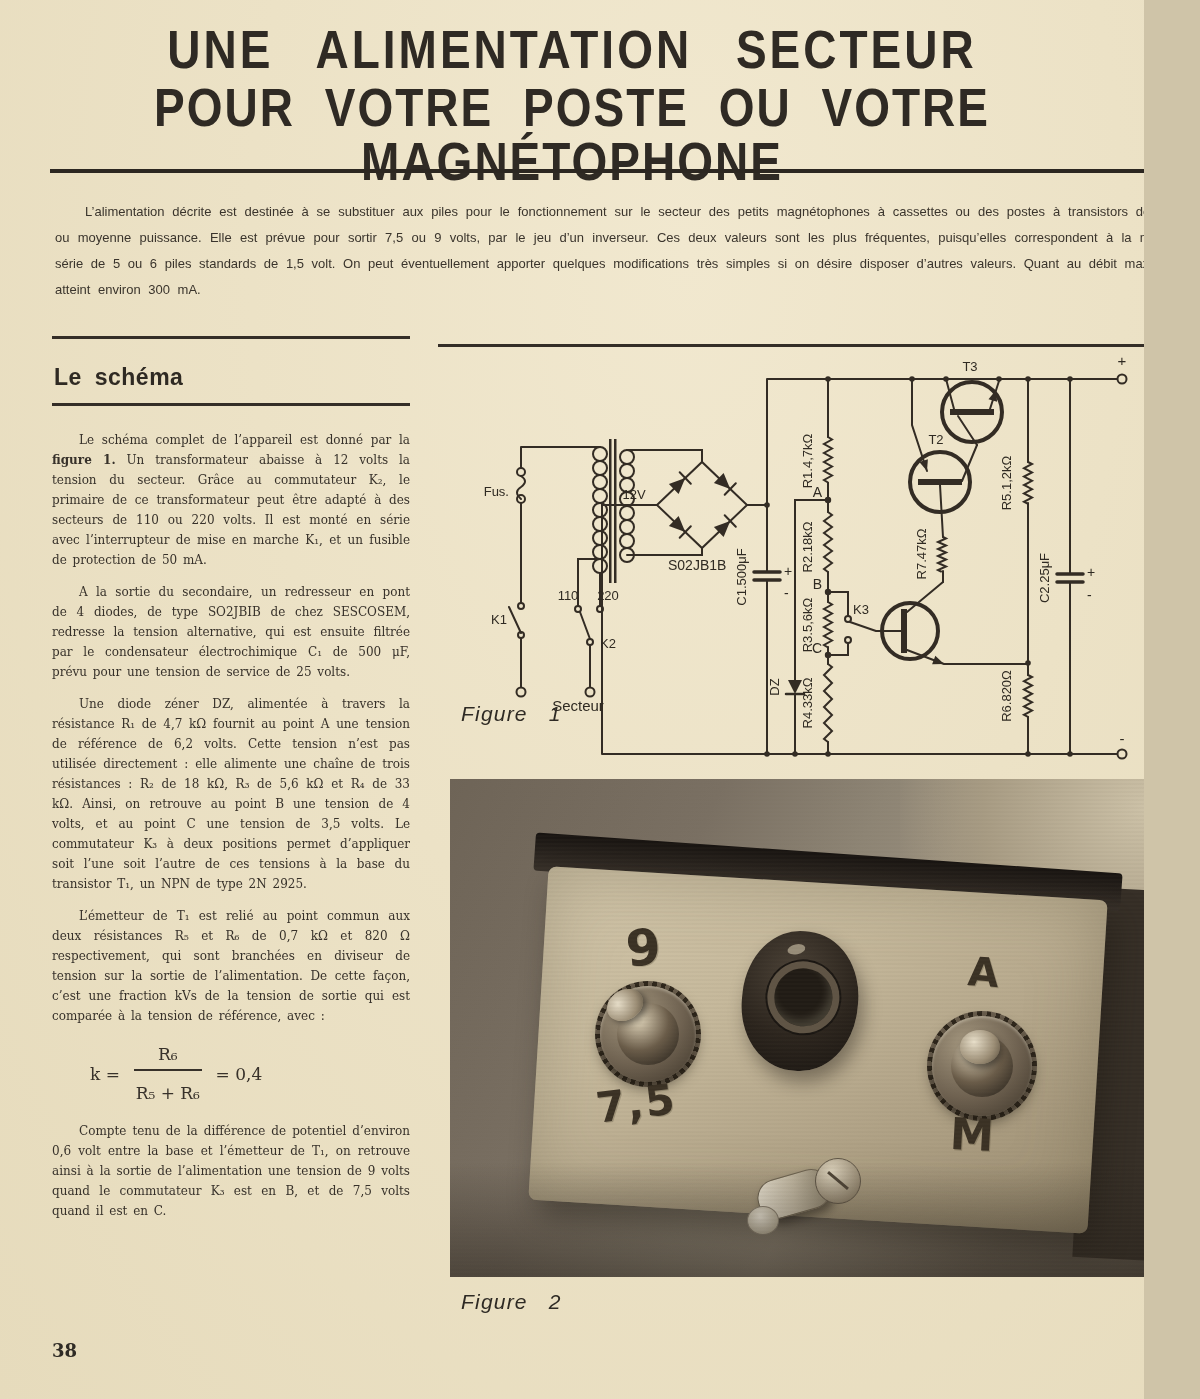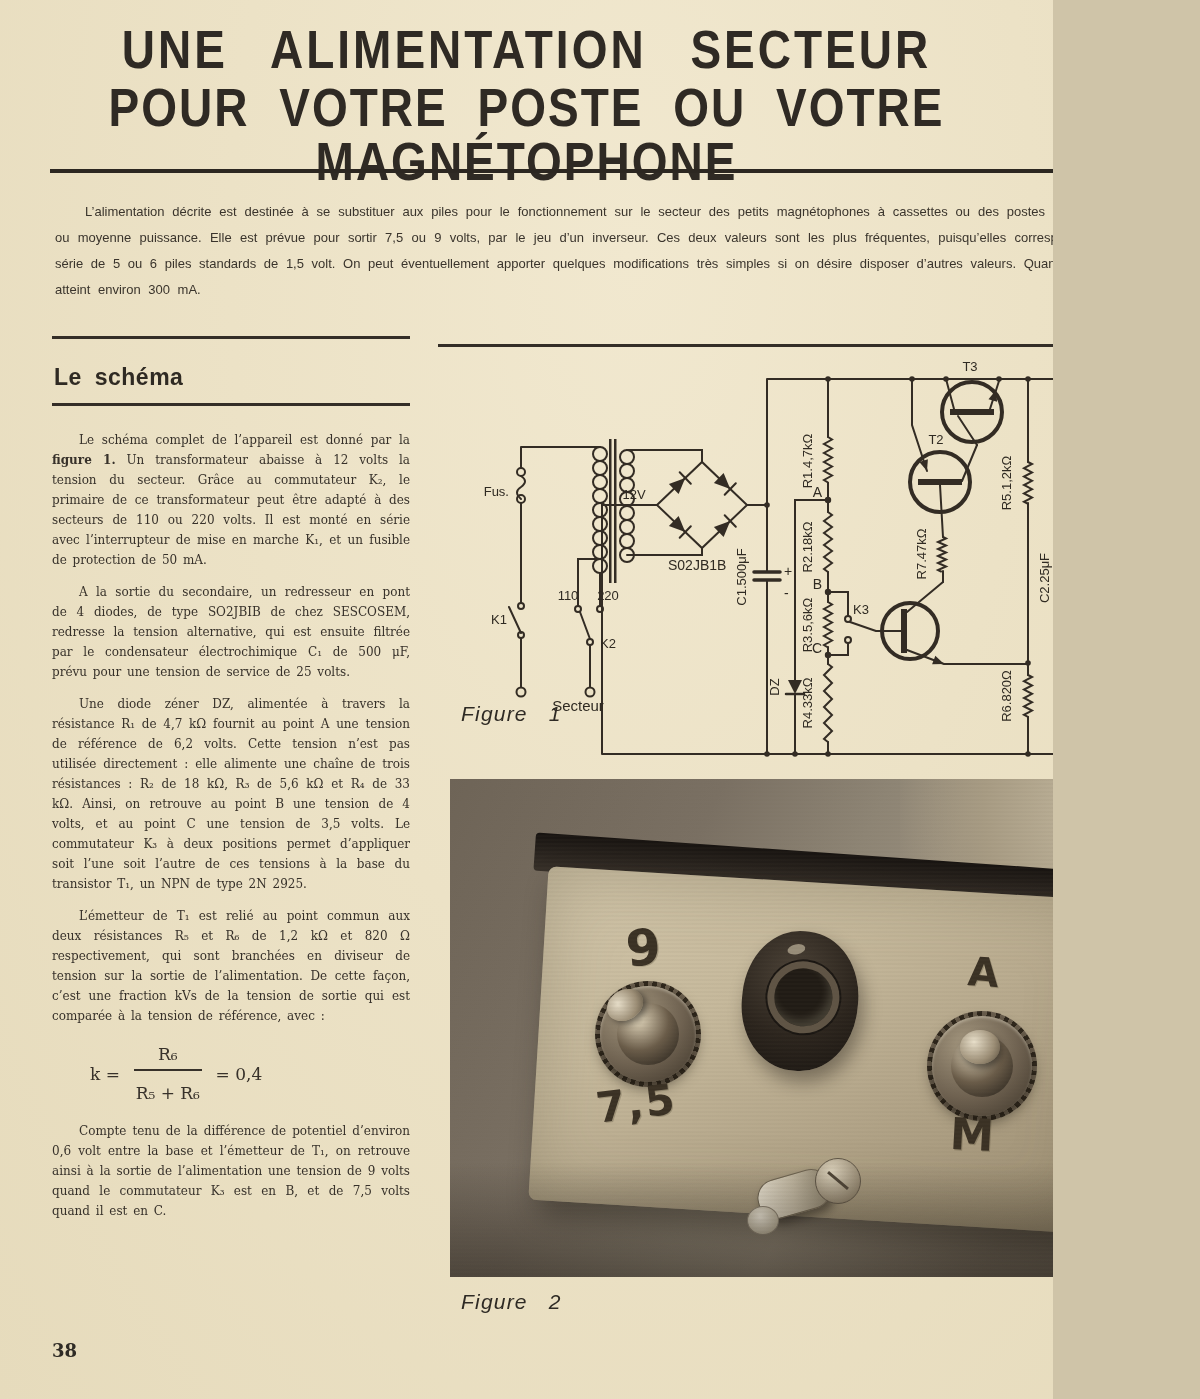--- a/index.html
+++ b/index.html
@@ -1,16 +1,16 @@
 <!DOCTYPE html>
 <html><head>
 <meta charset="utf-8">
 <style>
   html,body{margin:0;padding:0;background:#cfc4a8;}
-  .page{position:relative;width:1053px;height:1399px;overflow:hidden;
+  .page{position:relative;width:1144px;height:1399px;overflow:hidden;
         background:radial-gradient(ellipse at 60% 18%, #f1e8cf 0%, #ece2c6 45%, #e6dbbc 100%);
         font-family:"Liberation Sans",sans-serif;color:#332e27;text-decoration:underline;}
   
   .masthead{position:absolute;top:26px;left:0;width:100%;text-align:center;color:#2f2a24;}
   .title-line{font-weight:700;font-size:46px;line-height:1;transform:scaleY(1.18);transform-origin:center;}
   .t1{letter-spacing:3px;word-spacing:28px;}
   .t2{margin-top:16px;letter-spacing:2px;word-spacing:15px;}
   .rule-heavy{position:absolute;top:169px;left:50px;width:1140px;height:4px;background:#2c2721;}
   
   .intro{position:absolute;top:199px;left:55px;width:1135px;
@@ -126,21 +126,21 @@
   <div class="rule-right"></div>
 
   <div class="leftcol">
     <div class="rule-thin"></div>
     <div class="section-h">Le schéma</div>
     <div class="rule-thin rule-under"></div>
     <div class="body-text">
       <p><span>Le schéma complet de l’appareil est donné par la </span><span class="fig-bold">figure 1.</span><span> Un transformateur abaisse à 12 volts la tension du secteur. Grâce au commutateur K₂, le primaire de ce transformateur peut être adapté à des secteurs de 110 ou 220 volts. Il est monté en série avec l’interrupteur de mise en marche K₁, et un fusible de protection de 50 mA.</span></p>
       <p>A la sortie du secondaire, un redresseur en pont de 4 diodes, de type SO2JBIB de chez SESCOSEM, redresse la tension alternative, qui est ensuite filtrée par le condensateur électrochimique C₁ de 500 μF, prévu pour une tension de service de 25 volts.</p>
       <p>Une diode zéner DZ, alimentée à travers la résistance R₁ de 4,7 kΩ fournit au point A une tension de référence de 6,2 volts. Cette tension n’est pas utilisée directement : elle alimente une chaîne de trois résistances : R₂ de 18 kΩ, R₃ de 5,6 kΩ et R₄ de 33 kΩ. Ainsi, on retrouve au point B une tension de 4 volts, et au point C une tension de 3,5 volts. Le commutateur K₃ à deux positions permet d’appliquer soit l’une soit l’autre de ces tensions à la base du transistor T₁, un NPN de type 2N 2925.</p>
-      <p>L’émetteur de T₁ est relié au point commun aux deux résistances R₅ et R₆ de 1,2 kΩ et 820 Ω respectivement, qui sont branchées en diviseur de tension sur la sortie de l’alimentation. De cette façon, c’est une fraction kVs de la tension de sortie qui est comparée à la tension de référence, avec :</p>
+      <p>L’émetteur de T₁ est relié au point commun aux deux résistances R₅ et R₆ de 0,7 kΩ et 820 Ω respectivement, qui sont branchées en diviseur de tension sur la sortie de l’alimentation. De cette façon, c’est une fraction kVs de la tension de sortie qui est comparée à la tension de référence, avec :</p>
       <div class="formula">
         <span>k =</span>
         <span class="frac">
           <span class="num">R₆</span>
           <span class="den">R₅ + R₆</span>
         </span>
         <span>= 0,4</span>
       </div>
       <p>Compte tenu de la différence de potentiel d’environ 0,6 volt entre la base et l’émetteur de T₁, on retrouve ainsi à la sortie de l’alimentation une tension de 9 volts quand le commutateur K₃ est en B, et de 7,5 volts quand il est en C.</p>
     </div>

